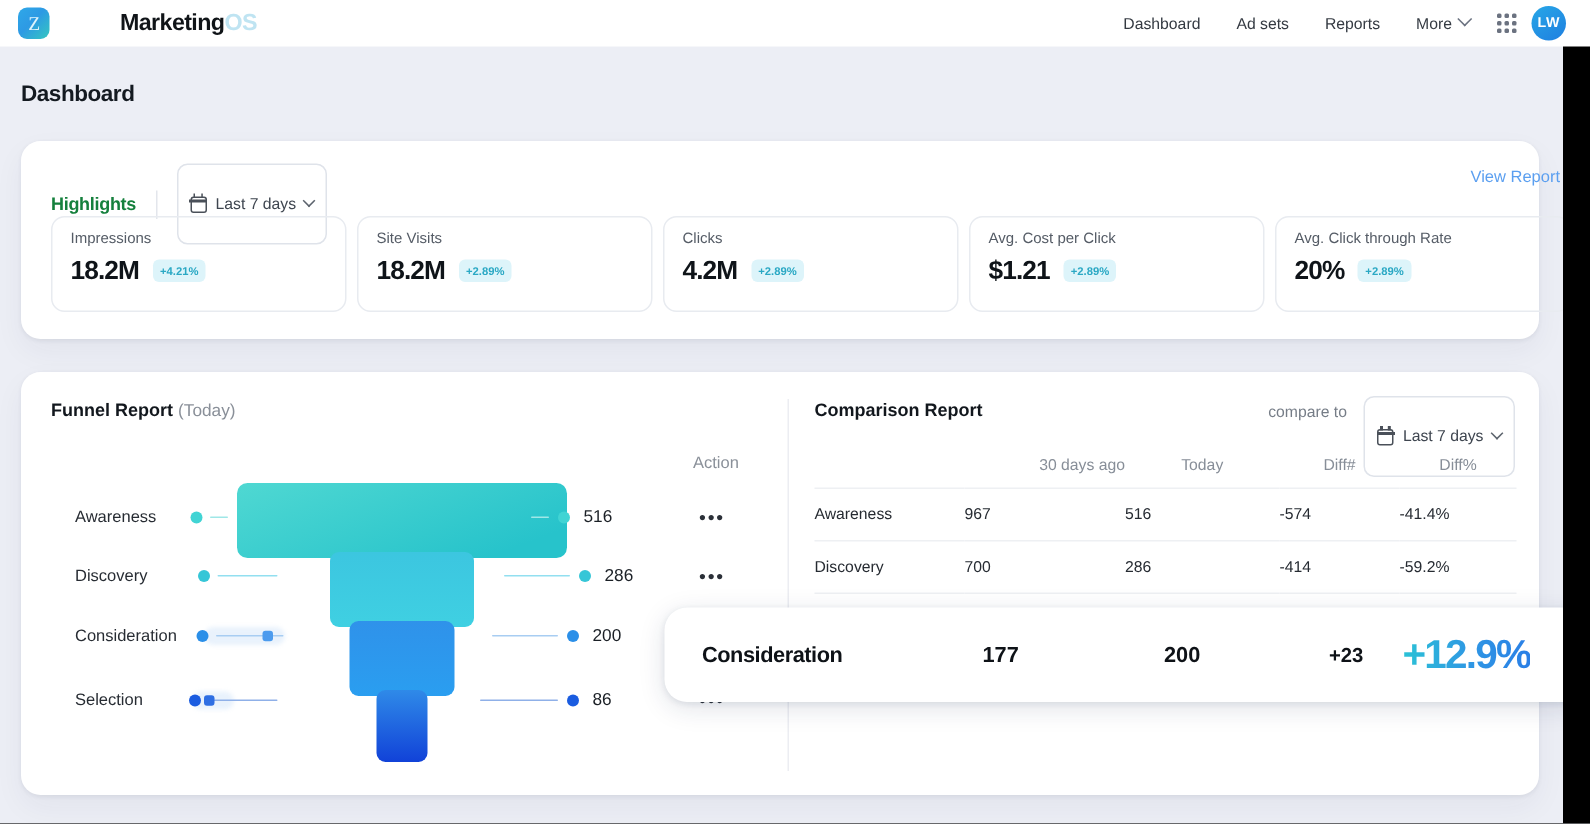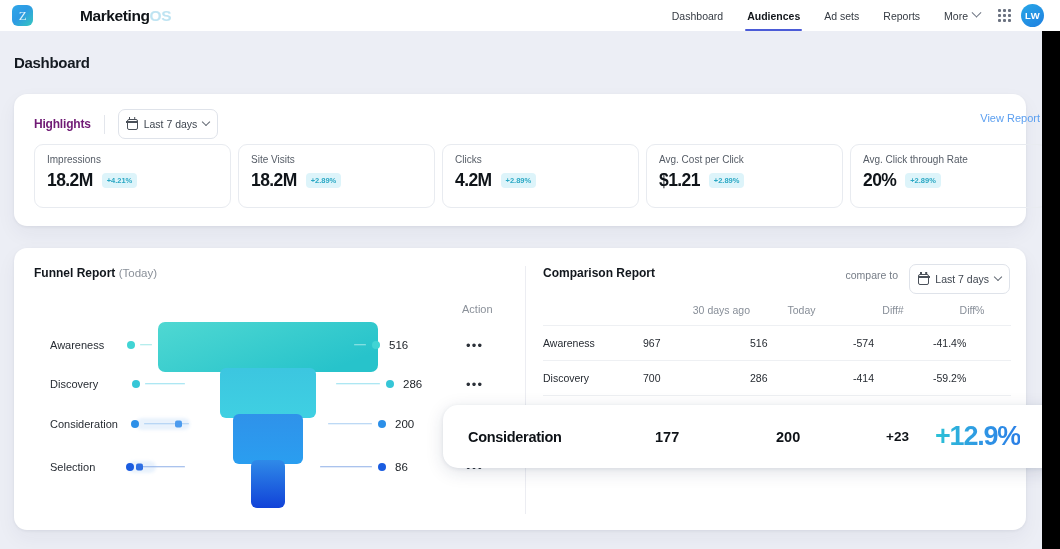--- a/index.html
+++ b/index.html
@@ -79,26 +79,26 @@
   
   .card {
     position: absolute; background: #fff; border-radius: 13px;
     box-shadow: 0 1px 3px rgba(30,40,70,.07), 0 8px 20px rgba(30,40,70,.05);
   }
   #highlights-card { left: 14px; top: 94px; width: 1012px; height: 132px; }
   #reports-card   { left: 14px; top: 248px; width: 1012px; height: 282px; }
 
   
   .hl-head { position: absolute; left: 20px; top: 15px; display: flex; align-items: center; gap: 0; }
-  .hl-title { font-size: 12px; font-weight: 700; color: #701a75; letter-spacing: -0.2px; }
+  .hl-title { font-size: 12px; font-weight: 700; color: #15803d; letter-spacing: -0.2px; }
   .vdiv { width: 1px; height: 19px; background: #e3e6ec; margin: 0 13px; }
   .datepick {
     display: inline-flex; align-items: center; gap: 6px;
     border: 1px solid #dfe3ea; border-radius: 7px;
-    padding: 8px 8px; background: #fff; cursor: pointer;
+    padding: 20px 8px; background: #fff; cursor: pointer;
   }
   .datepick .lbl { font-size: 10.5px; color: #3f4650; }
   .cal {
     width: 11px; height: 11px; border: 1.3px solid #4a5059; border-radius: 2px;
     position: relative; flex: none;
   }
   .cal::before {
     content: ""; position: absolute; left: -1.3px; right: -1.3px; top: 1.5px;
     height: 2.4px; background: #4a5059;
   }
@@ -202,21 +202,20 @@
 <div id="app">
 
   <div class="topnav">
     <div class="brand">
       <div class="logo-box">Z</div>
       <div class="brand-name"><span>Marketing</span><span class="os">OS</span></div>
     </div>
 
     <div class="nav-links">
       <div class="nav-link">Dashboard</div>
-      <div class="nav-link active">Audiences</div>
       <div class="nav-link">Ad sets</div>
       <div class="nav-link">Reports</div>
       <div class="nav-link nav-more">
         <span>More</span>
         <span class="chev"></span>
       </div>
       <div class="grid-icon">
         <i></i>
           <i></i>
           <i></i>

